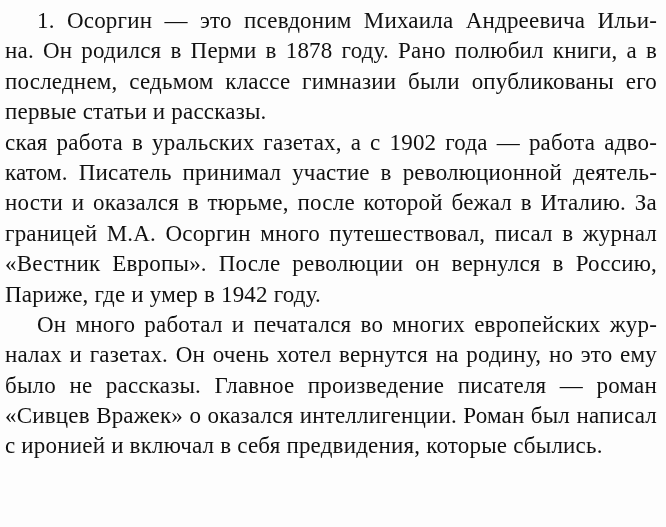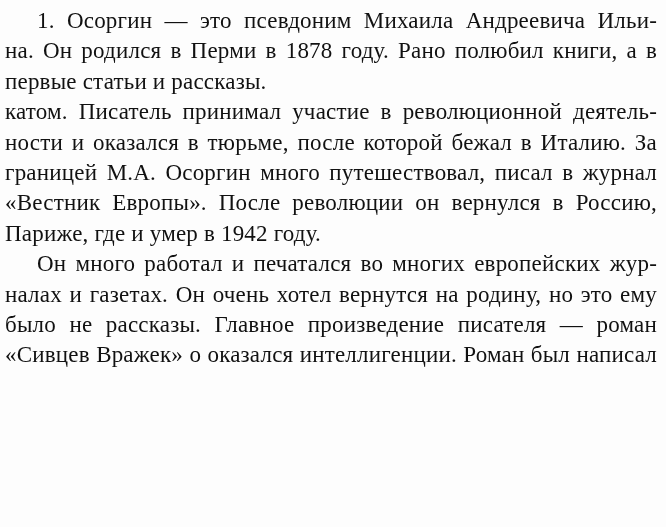--- a/index.html
+++ b/index.html
@@ -36,23 +36,26 @@
     text-align: right;
     text-align-last: left;
   }
 </style>
 </head>
 <body>
 
 <main class="page" style="background: rgb(253, 253, 253); color: rgb(17, 17, 17);">
     <div class="line indent">1. Осоргин — это псевдоним Михаила Андреевича Ильи-</div>
     <div class="line">на. Он родился в Перми в 1878 году. Рано полюбил книги, а в</div>
+    <div class="line">последнем, седьмом классе гимназии были опубликованы его</div>
     <div class="line last">первые статьи и рассказы.</div>
+    <div class="line">ская работа в уральских газетах, а с 1902 года — работа адво-</div>
     <div class="line">катом. Писатель принимал участие в революционной деятель-</div>
     <div class="line">ности и оказался в тюрьме, после которой бежал в Италию. За</div>
     <div class="line">границей М.А. Осоргин много путешествовал, писал в журнал</div>
     <div class="line">«Вестник Европы». После революции он вернулся в Россию,</div>
     <div class="line last">Париже, где и умер в 1942 году.</div>
     <div class="line indent">Он много работал и печатался во многих европейских жур-</div>
     <div class="line">налах и газетах. Он очень хотел вернутся на родину, но это ему</div>
     <div class="line">было не рассказы. Главное произведение писателя — роман</div>
     <div class="line">«Сивцев Вражек» о оказался интеллигенции. Роман был написал</div>
+    <div class="line last">с иронией и включал в себя предвидения, которые сбылись.</div>
   </main>
 
 </body></html>

